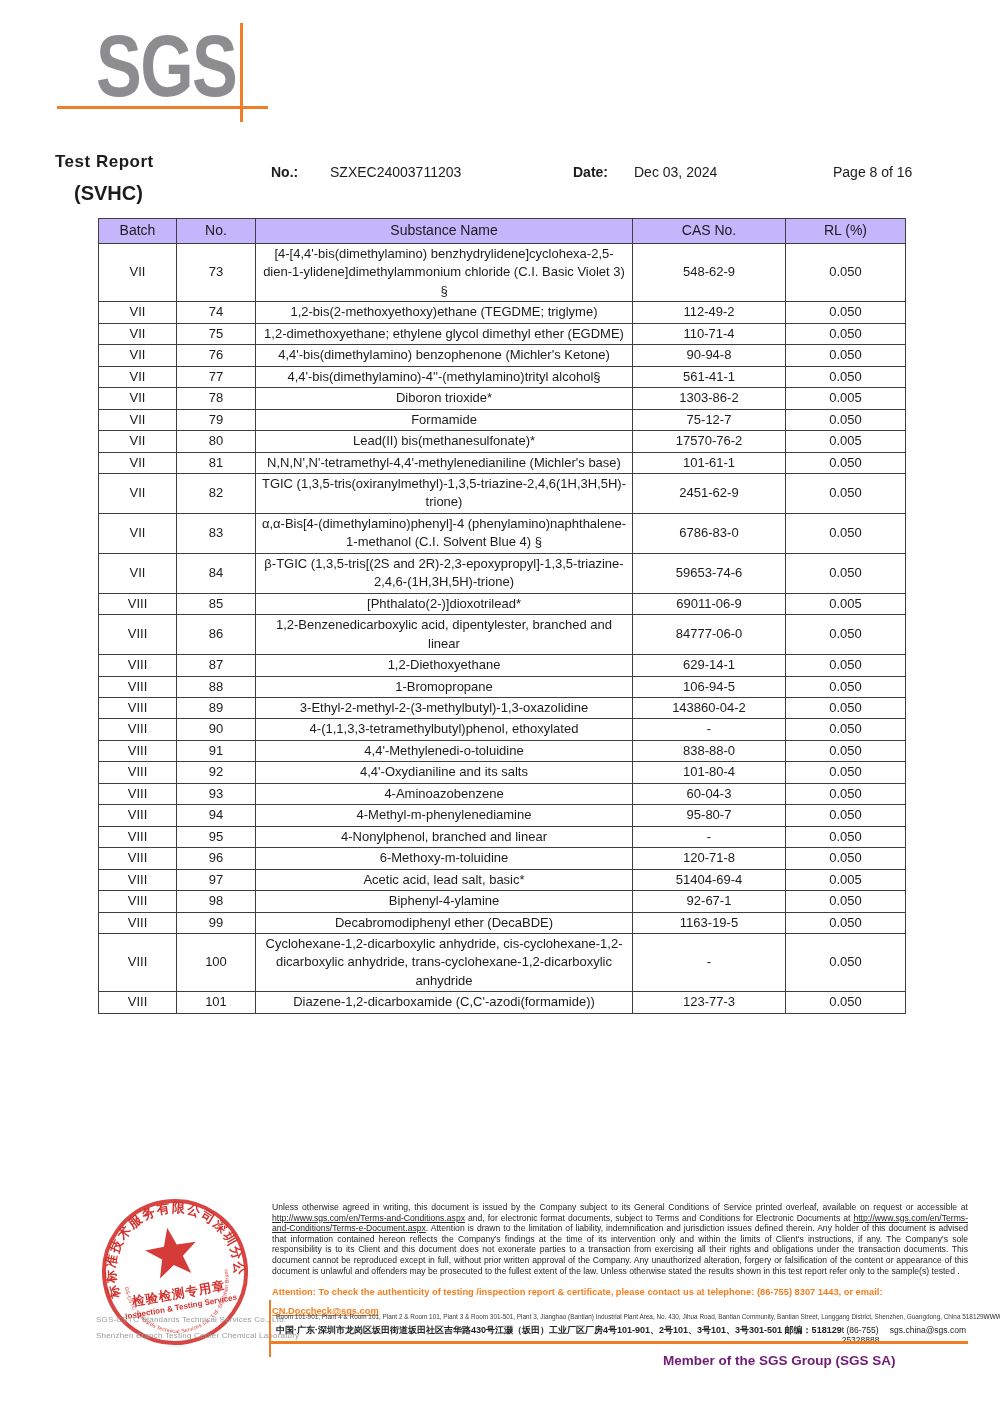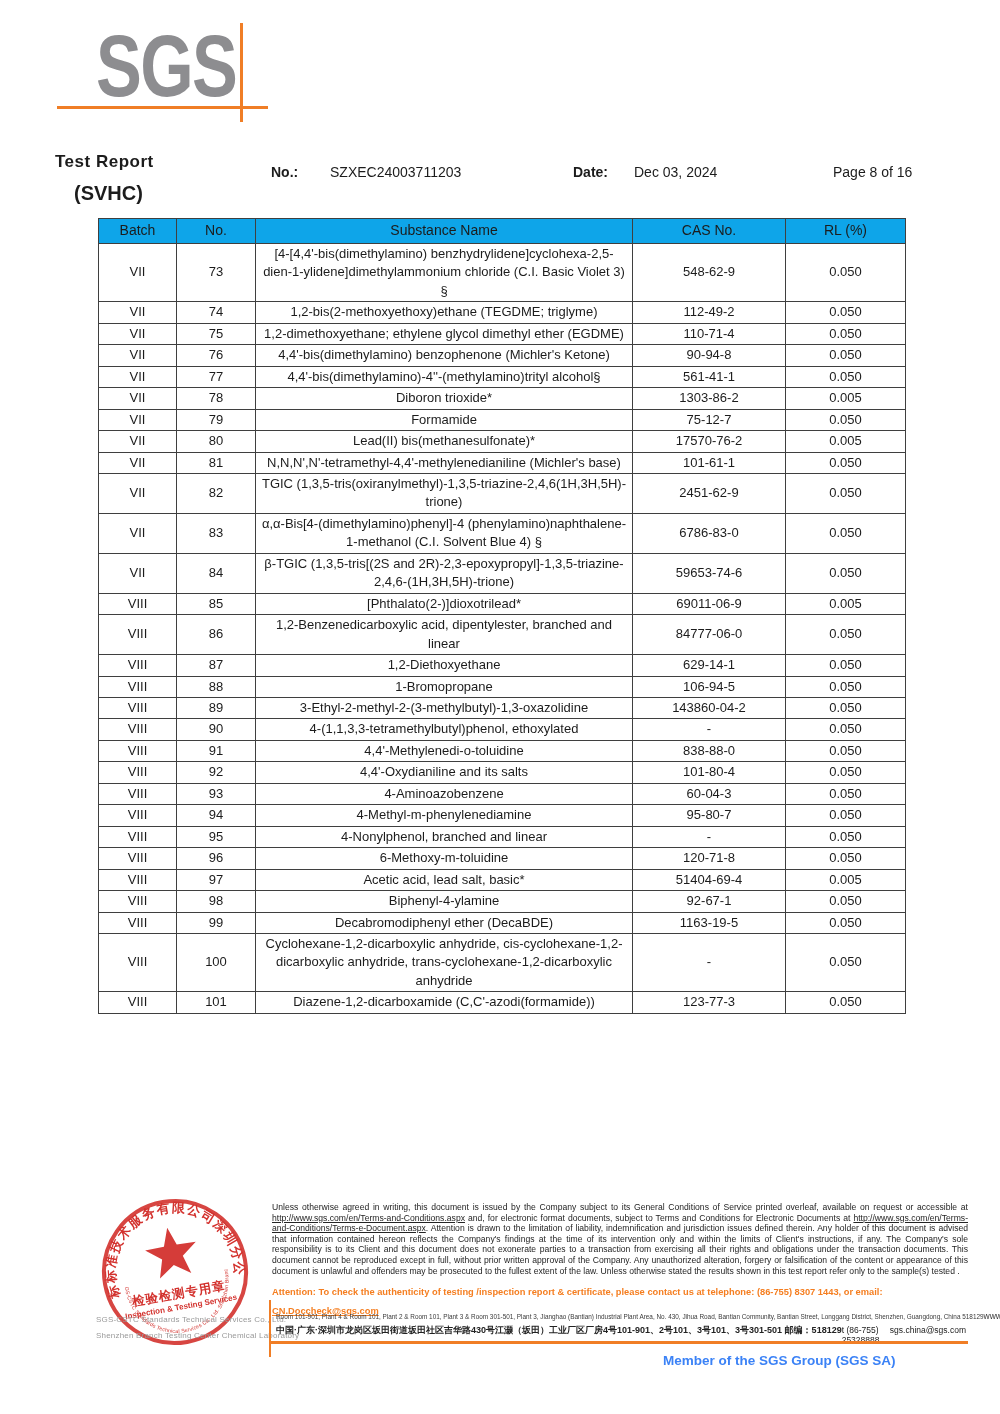--- a/index.html
+++ b/index.html
@@ -34,21 +34,21 @@
     position:absolute;left:98px;top:218px;width:807px;
     border-collapse:collapse;table-layout:fixed;
   }
   table.svhc th, table.svhc td{
     border:1.6px solid #3f3f3f;
     font-size:13px;line-height:1.42;
     text-align:center;vertical-align:middle;
     padding:1px 4px;word-wrap:break-word;
   }
   table.svhc th{
-    background:#0ea5e9;font-weight:normal;font-size:14px;height:22px;
+    background:#c4b5fd;font-weight:normal;font-size:14px;height:22px;
   }
 
   
   .stamp-wrap{left:100px;top:1197px;width:150px;height:150px;transform:rotate(-10deg);}
   .company-line1{left:96px;top:1315px;font-size:8px;color:#9a9a9a;letter-spacing:0.2px;}
   .company-line2{left:96px;top:1331px;font-size:8px;color:#9a9a9a;letter-spacing:0.2px;}
 
   .disclaimer{
     left:272px;top:1202px;width:696px;
     font-size:8.6px;line-height:10.6px;text-align:justify;color:#242424;
@@ -62,21 +62,21 @@
 
   .addr-vline{left:269px;top:1300px;width:2px;height:57px;background:#f07e26;}
   .addr-row1{left:276px;top:1311px;width:690px;display:flex;justify-content:space-between;align-items:baseline;}
   .addr-en{font-size:6.4px;color:#3a3a3a;white-space:nowrap;}
   .addr-site{font-size:8.5px;color:#3a3a3a;}
   .addr-row2{left:276px;top:1324px;width:690px;display:flex;justify-content:space-between;align-items:baseline;}
   .addr-cn{font-size:9px;font-weight:bold;color:#222;white-space:nowrap;}
   .addr-tel{font-size:8.5px;color:#222;}
   .addr-email{font-size:8.5px;color:#222;}
   .footer-rule{left:269px;top:1341px;width:699px;height:3px;background:#f07e26;}
-  .member{left:663px;top:1353px;font-size:13.5px;font-weight:bold;color:#3b82f6;}
+  .member{left:663px;top:1353px;font-size:13.5px;font-weight:bold;color:#701a75;}
 </style>
 </head>
 <body>
 
 <div class="abs logo-text">SGS</div>
 <div class="abs logo-hline"></div>
 <div class="abs logo-vline"></div>
 
 <div class="abs title-main">Test Report</div>
 <div class="abs title-sub">(SVHC)</div>

